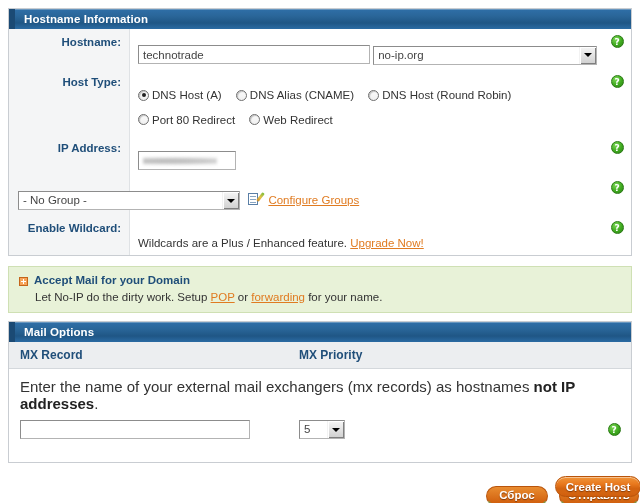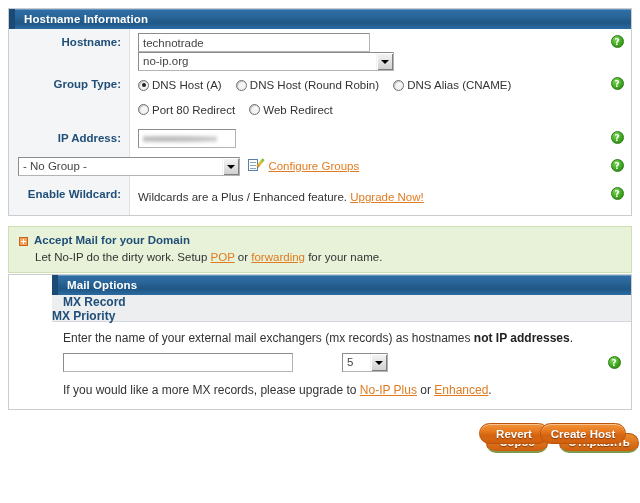--- a/index.html
+++ b/index.html
@@ -79,21 +79,21 @@
     text-align: right;
     padding: 7px 8px 0 0;
     font-weight: bold;
     color: #1f4e79;
     font-size: 11.5px;
     position: relative;
     z-index: 1;
   }
   .row-field {
     flex: 1;
-    padding: 4px 0 0 9px;
+    padding: 16px 0 0 9px;
     position: relative;
     min-height: 24px;
   }
   .help-col {
     width: 28px;
     min-width: 28px;
     padding-top: 6px;
     text-align: center;
   }
 
@@ -188,21 +188,21 @@
     display: flex;
     align-items: center;
     justify-content: center;
   }
   .sel .arrow {
     width: 0; height: 0;
     border-left: 4px solid transparent;
     border-right: 4px solid transparent;
     border-top: 4px solid #000000;
   }
-  #domain-select { width: 256px; }
+  #domain-select { width: 224px; }
   #group-select  { width: 222px; }
   #mx-priority-select { width: 46px; }
 
   
   .radio-line {
     padding: 4px 0 0 0;
     white-space: nowrap;
     color: #333;
     font-size: 11.5px;
   }
@@ -311,31 +311,30 @@
   .plus-box:before { left: 1px; top: 3px; width: 5px; height: 1px; }
   .plus-box:after  { left: 3px; top: 1px; width: 1px; height: 5px; }
   .green-sub { font-size: 11.5px; color: #333; margin-left: 16px; }
 
   
   .mx-head {
     display: flex;
     background: #eceef0;
     border-bottom: 1px solid #d4d8dc;
     height: 26px;
-    align-items: flex-start;
+    align-items: center;
     font-weight: bold;
     color: #1f4e79;
     font-size: 12px;
-    flex-direction: column;
   }
   .mx-head .c1 { width: 290px; padding-left: 11px; box-sizing: border-box; }
   .mx-head .c2 { flex: 1; }
 
   .mx-body { padding: 9px 0 12px 11px; }
-  .mx-note { font-size: 12px; color: #333; }
+  .mx-note { font-size: 15px; color: #333; }
   .mx-note b { font-weight: bold; color: #222; }
   .mx-inputs {
     display: flex;
     align-items: center;
     margin-top: 8px;
     margin-bottom: 11px;
   }
   .mx-inputs .slot1 { width: 279px; }
   .mx-inputs .slot2 { flex: 1; }
   .mx-help { width: 34px; text-align: center; }
@@ -360,21 +359,21 @@
     text-align: center;
     line-height: 20px;
     text-shadow: 0 1px 1px rgba(90,35,0,0.65);
     box-shadow: inset 0 1px 0 rgba(255,255,255,0.45);
     cursor: pointer;
     box-sizing: border-box;
     overflow: hidden;
     white-space: nowrap;
   }
   #btn-revert { left: 471px; width: 70px; }
-  #btn-create { left: 532px; width: 86px; }
+  #btn-create { left: 547px; width: 86px; }
 
   
   .btn-ru {
     position: absolute;
     top: 14px;
     height: 20px;
     border-radius: 10px;
     background: linear-gradient(to bottom, #e98c30, #cf5d0c);
     border: 1px solid #b9540b;
     border-bottom: 2px solid #7f9a4a;
@@ -416,34 +415,34 @@
                 <span class="arrow"></span>
               </span>
           </span>
         </div>
         <div class="help-col">
           <span class="help-icon">?</span>
         </div>
       </div>
 
       <div class="row">
-        <div class="row-label">Group Type:</div>
+        <div class="row-label">Host Type:</div>
         <div class="row-field">
           <div class="radio-line">
             <span class="radio-opt">
               <span class="radio checked"></span>
               <span>DNS Host (A)</span>
             </span>
             <span class="radio-opt">
               <span class="radio"></span>
-              <span>DNS Host (Round Robin)</span>
+              <span>DNS Alias (CNAME)</span>
             </span>
             <span class="radio-opt">
               <span class="radio"></span>
-              <span>DNS Alias (CNAME)</span>
+              <span>DNS Host (Round Robin)</span>
             </span>
           </div>
           <div class="radio-line" style="padding-top:11px;">
             <span class="radio-opt">
               <span class="radio"></span>
               <span>Port 80 Redirect</span>
             </span>
             <span class="radio-opt">
               <span class="radio"></span>
               <span>Web Redirect</span>
@@ -504,21 +503,21 @@
   <div class="green-box">
     <div class="green-title">
       <span class="plus-box"></span>
       <span>Accept Mail for your Domain</span>
     </div>
     <div class="green-sub">
       <span>Let No-IP do the dirty work. Setup </span><a class="lk">POP</a><span> or </span><a class="lk">forwarding</a><span> for your name.</span>
     </div>
   </div>
 
-  <div class="panel" style="margin-top:1px;padding-left:43px;">
+  <div class="panel" style="margin-top:8px;">
     <div class="panel-header">
       <span>Mail Options</span>
     </div>
 
     <div class="mx-head">
       <div class="c1">MX Record</div>
       <div class="c2">MX Priority</div>
     </div>
 
     <div class="mx-body">
@@ -536,26 +535,22 @@
             <span class="sel-btn">
                 <span class="arrow"></span>
               </span>
           </span>
         </div>
         <div class="mx-help">
           <span class="help-icon">?</span>
         </div>
       </div>
 
-      <div class="mx-note">
-        <span>If you would like a more MX records, please upgrade to </span><a class="lk">No-IP Plus</a><span> or </span><a class="lk">Enhanced</a><span>.</span>
-      </div>
     </div>
   </div>
 
   <div class="btn-bar">
     <div class="btn-ru" id="btn-revert-ru">Сброс</div>
     <div class="btn-ru" id="btn-create-ru">Отправить</div>
-    <div class="btn" id="btn-revert">Revert</div>
     <div class="btn" id="btn-create">Create Host</div>
   </div>
 
 </div>
 
 </body></html>

